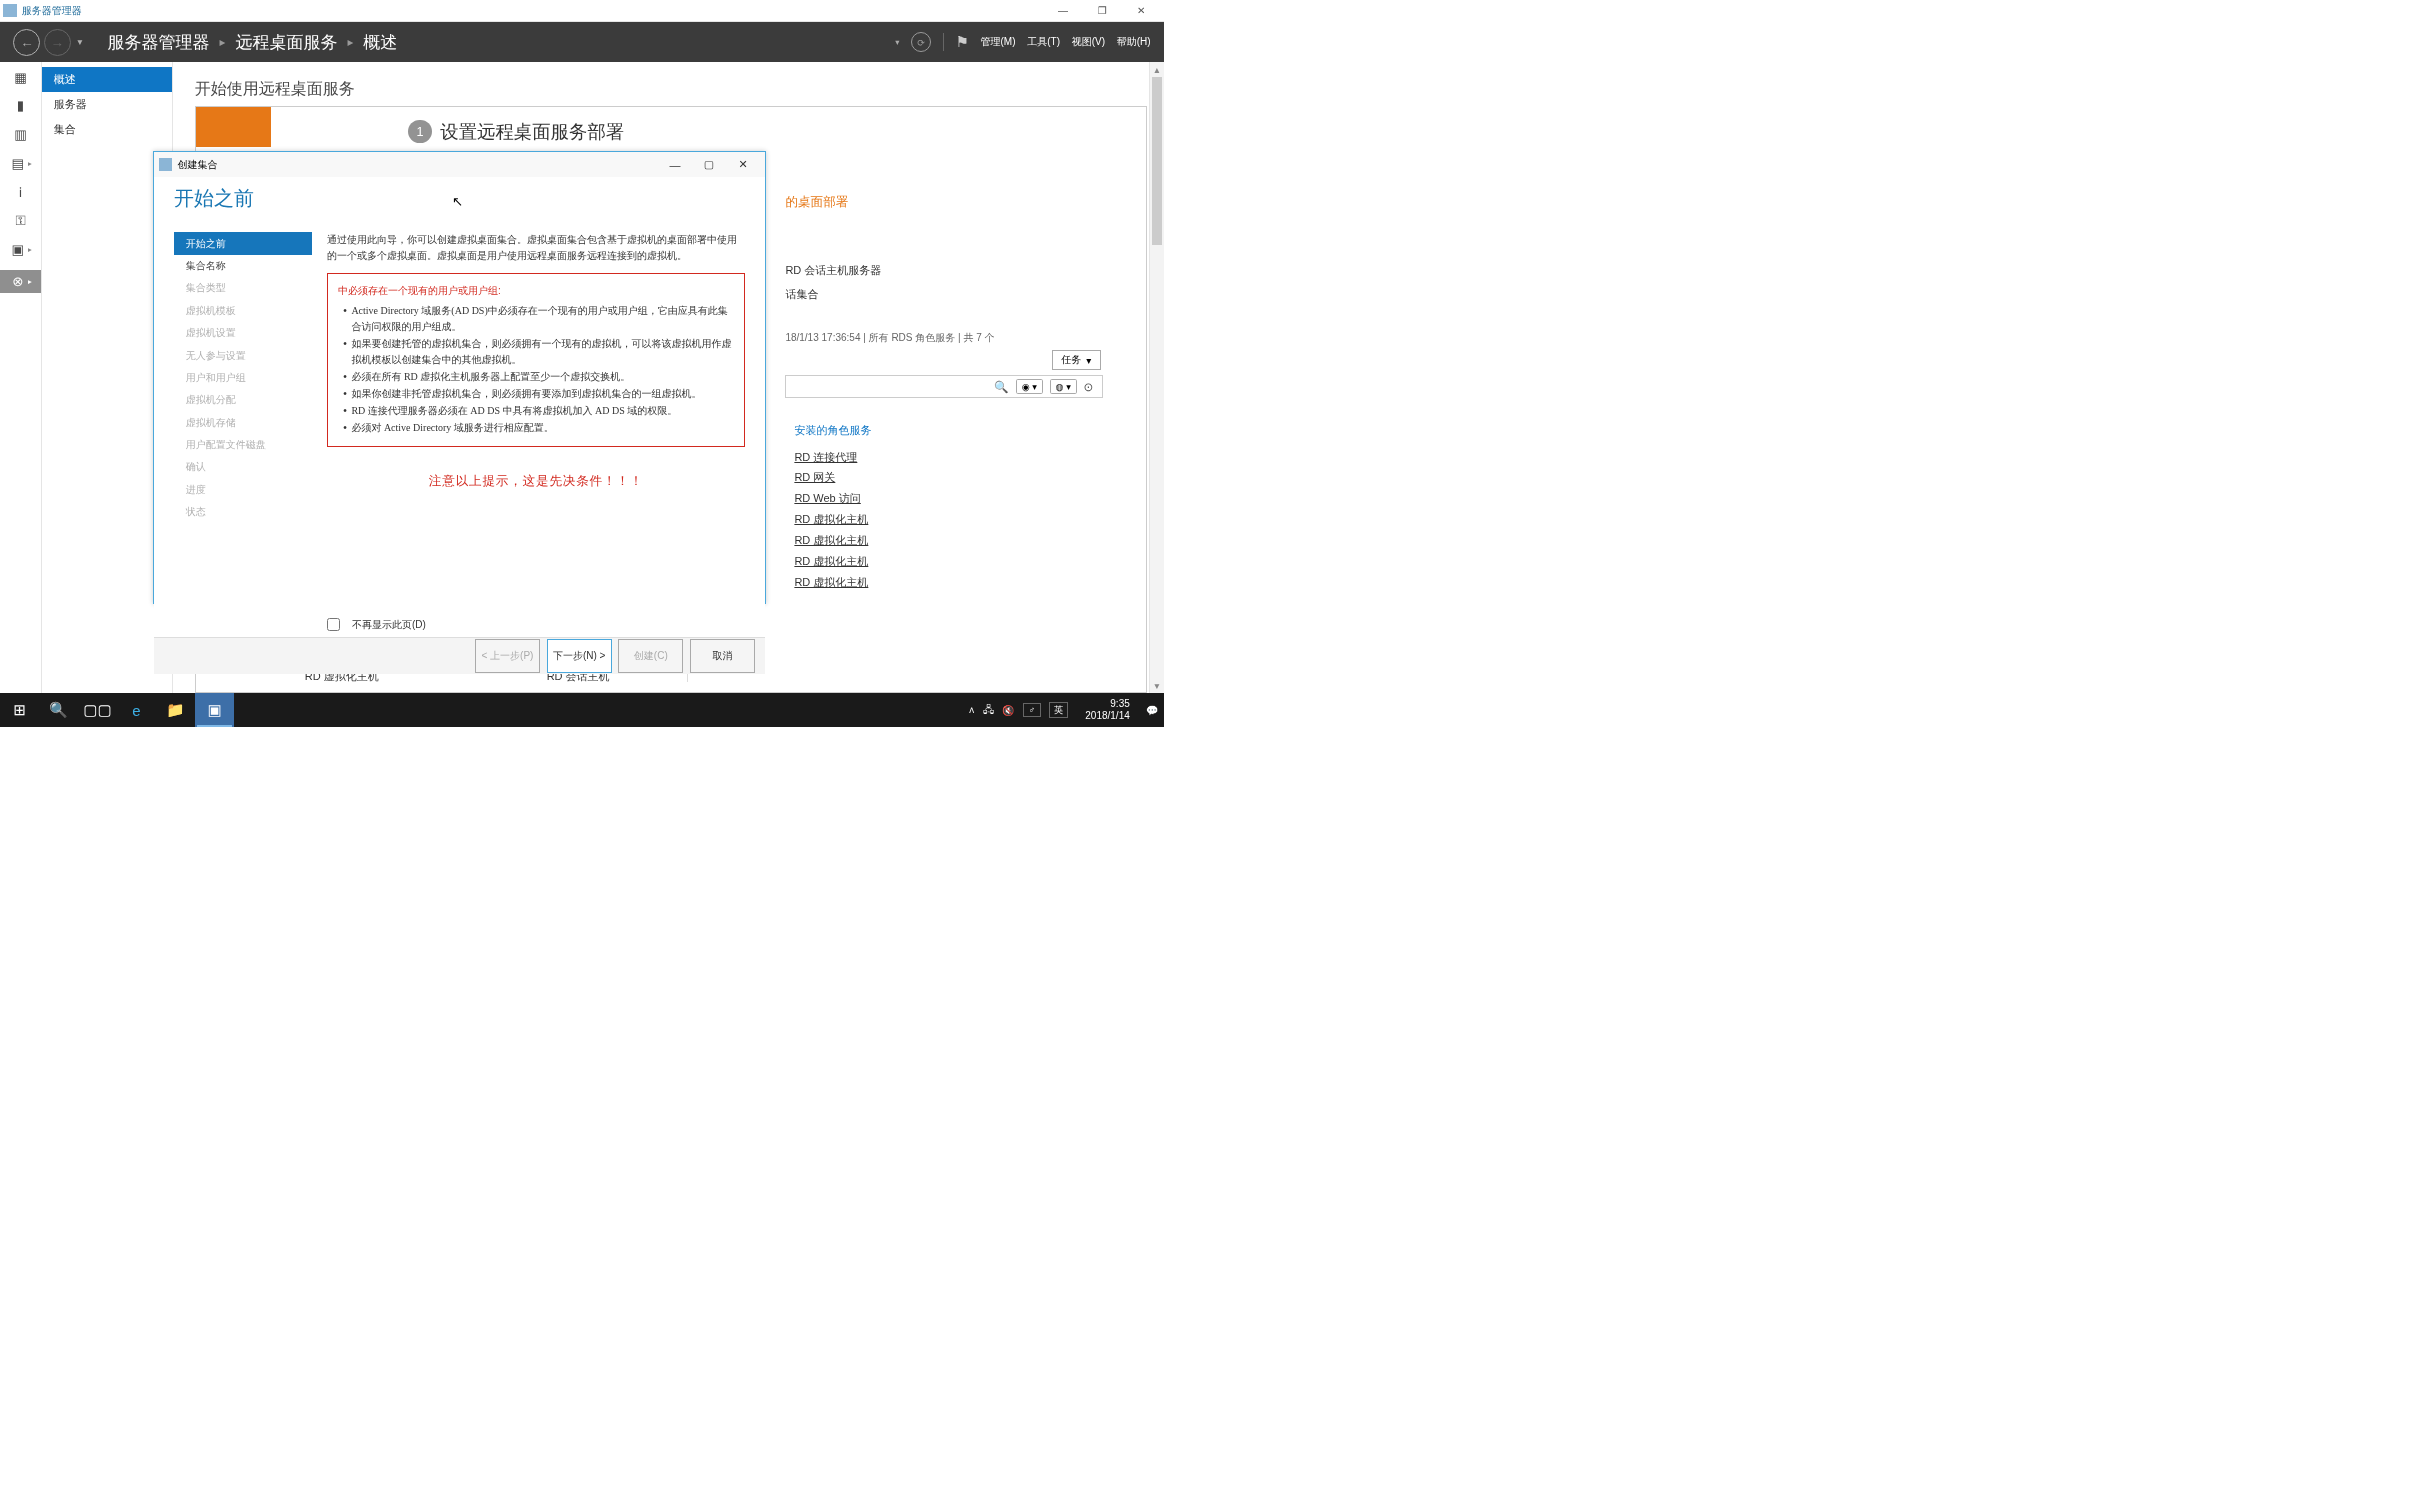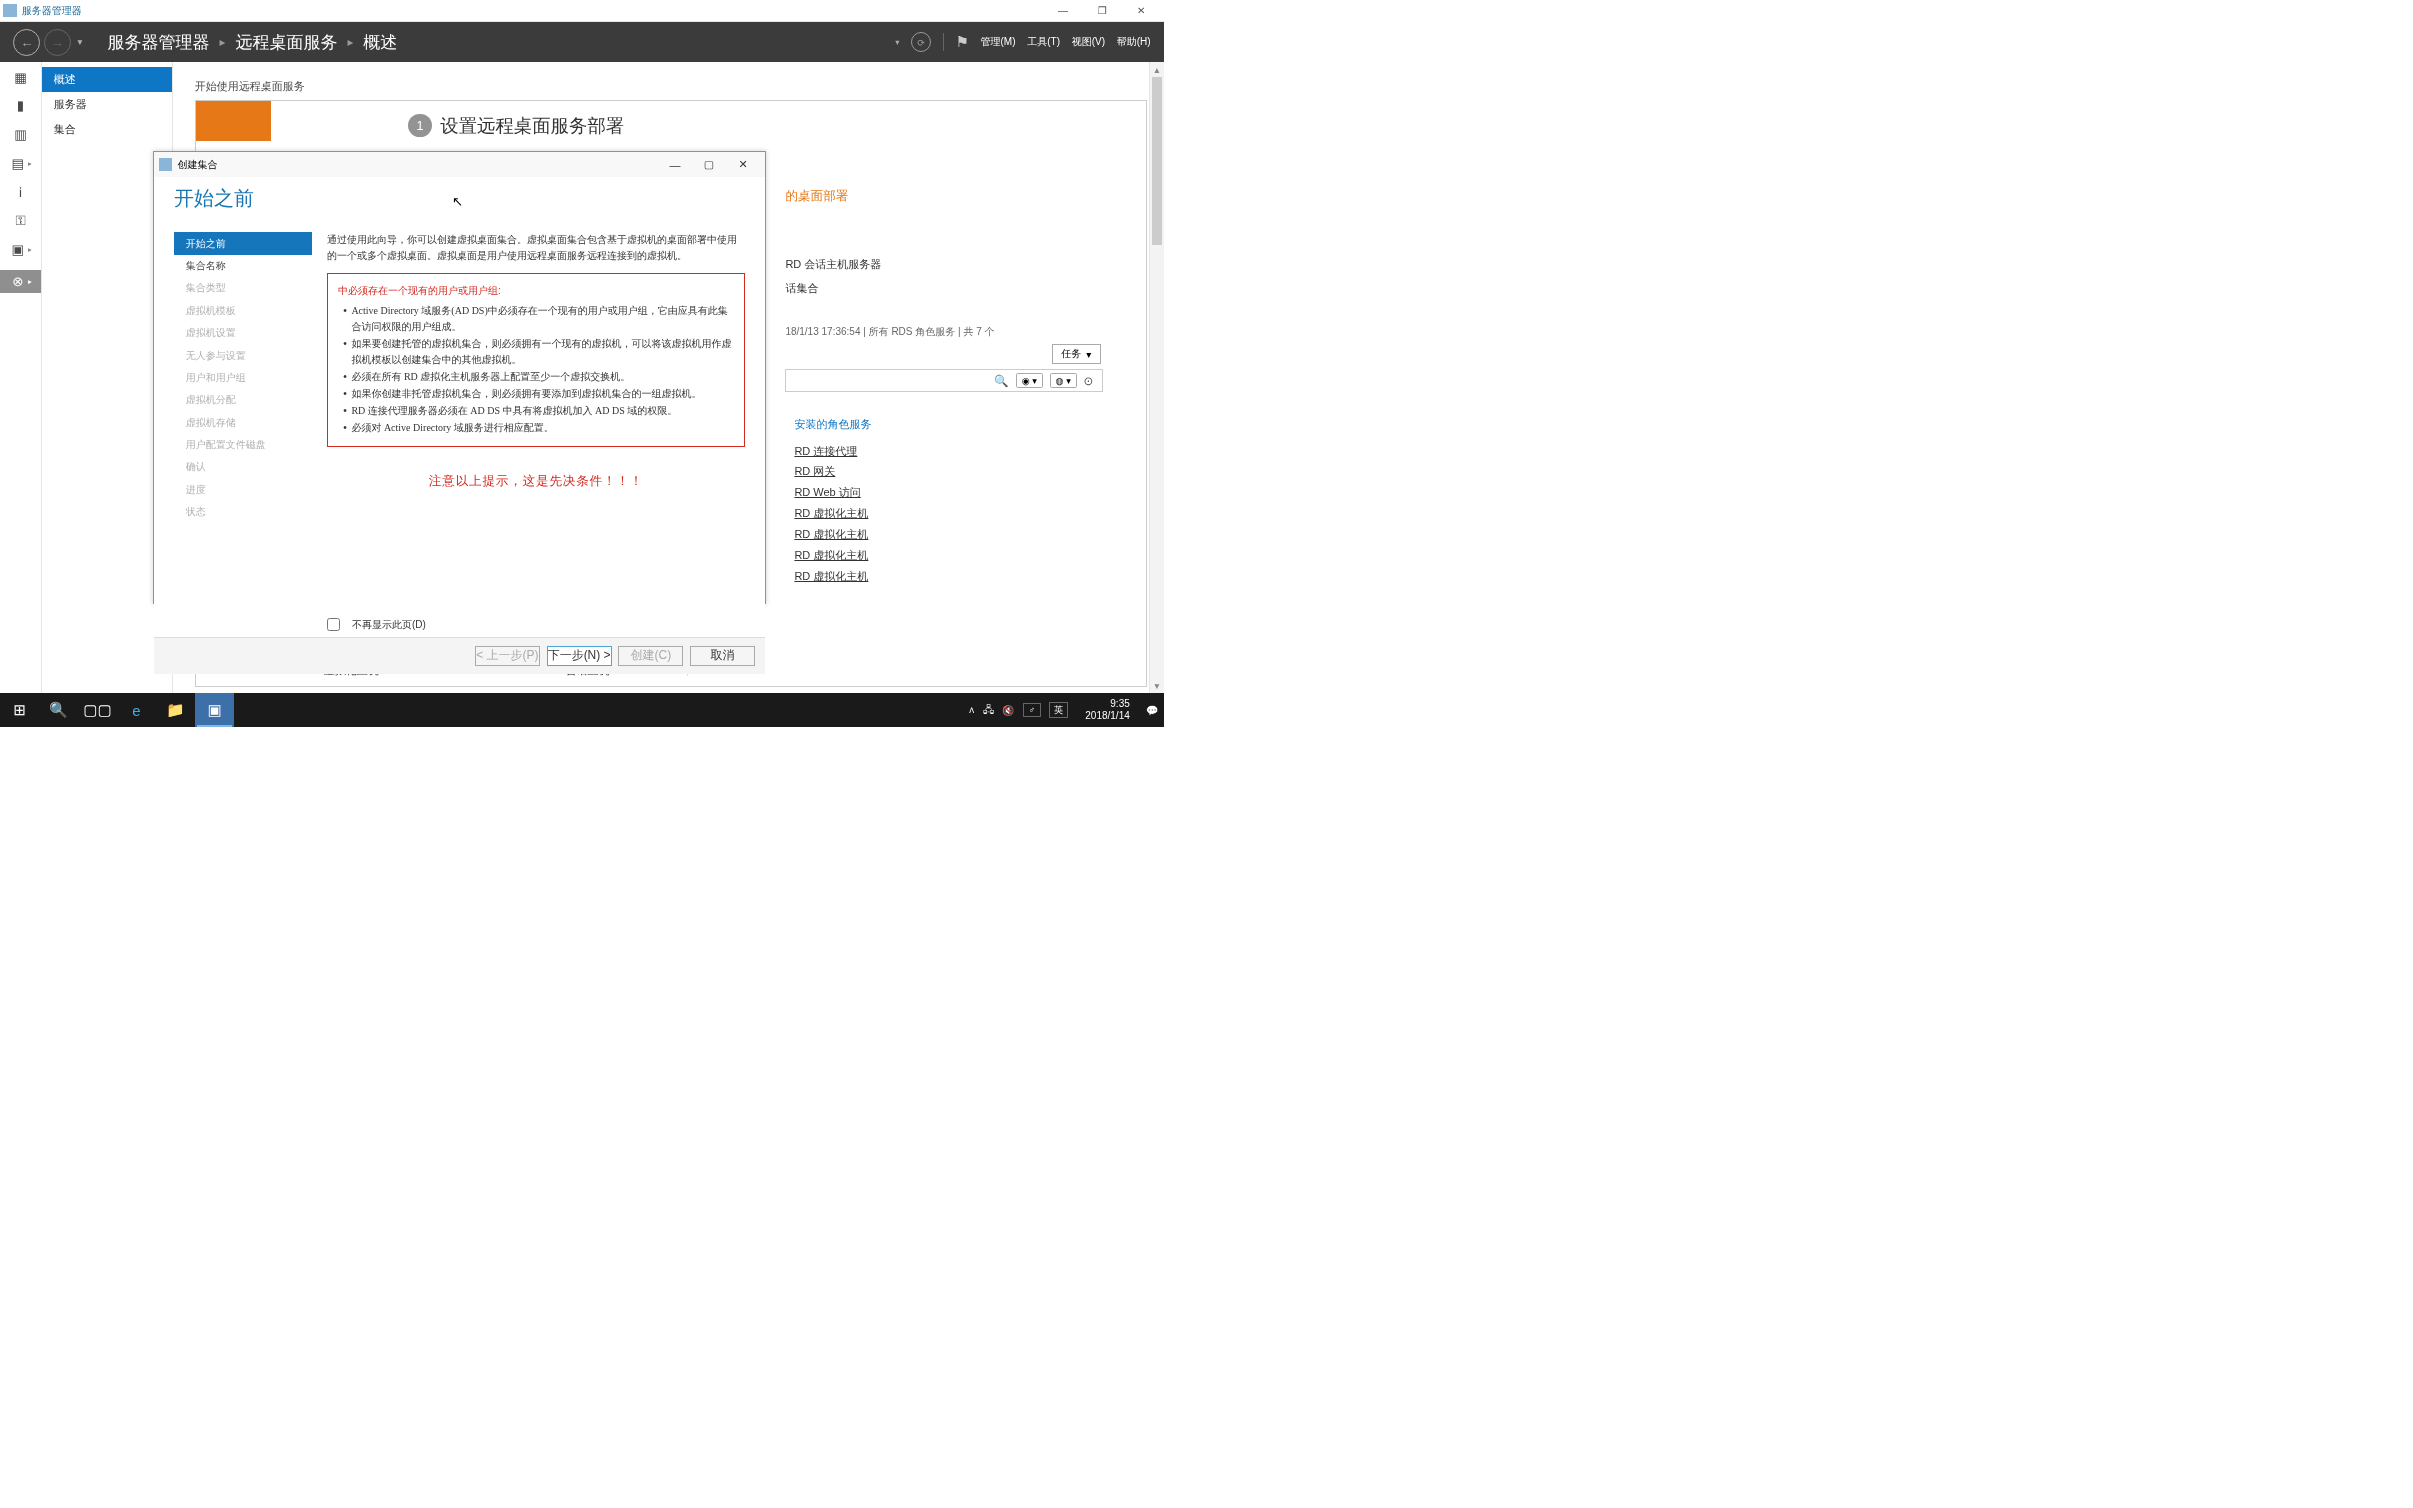--- a/index.html
+++ b/index.html
@@ -33,21 +33,21 @@
 .icon-rail .rail-row.active { background: #8f8f8f; width: 100%; padding: 3.4px 0; justify-content: center; }
 .icon-rail .rail-row.active .rail-icn { color: #fff; }
 .icon-rail .rail-row .arw { font-size: 7.5px; color: #888; }
 
 .nav-panel { width: 130px; background: #fff; padding-top: 5px; }
 .nav-panel .nav-item { padding: 5px 11.7px; font-size: 11px; color: #333; cursor: default; }
 .nav-panel .nav-item.selected { background: #0f76c5; color: #fff; }
 
 .content { flex: 1; background: #fff; border-left: 0.8px solid #e5e5e5; position: relative; overflow: hidden; }
 .content-inner { padding: 5px 10px 0 15px; }
-.section-title { color: #4a4a4a; font-size: 11px; margin: 11.7px 0 6.7px 6.7px; }
+.section-title { color: #4a4a4a; font-size: 16px; margin: 11.7px 0 6.7px 6.7px; }
 .panel-box { border: 0.8px solid #ccc; margin: 0 6.7px 10px 6.7px; padding: 11.7px; position: relative; }
 .orange-sq { width: 75px; height: 40px; background: #e67817; position: absolute; left: 0; top: 0; }
 .big-heading { font-size: 18.4px; color: #333; margin-left: 201px; display: flex; align-items: center; gap: 8.4px; }
 .big-heading .circ-num { width: 23.5px; height: 23.5px; border-radius: 50%; background: #939393; color: #fff; display: inline-flex; align-items: center; justify-content: center; font-size: 12.6px; }
 
 .sub-heading-orange { color: #e67817; font-size: 12.6px; margin: 50px 0 8.4px 578px; }
 .bg-list { margin-left: 578px; line-height: 2.2; font-size: 11px; color: #333; margin-top: 47px; }
 .bg-line { color: #666; font-size: 10px; margin: 25px 0 5px 578px; }
 .tasks-row { display: flex; align-items: center; justify-content: flex-end; padding-right: 34px; gap: 6.7px; }
 .tasks-btn { border: 0.8px solid #aaa; padding: 1.7px 8.4px; font-size: 10px; display: inline-flex; align-items: center; gap: 5px; }
@@ -81,21 +81,21 @@
 .wizard-content { flex: 1; padding: 1.7px 0 0 15px; font-size: 10px; line-height: 1.55; }
 .intro-para { color: #333; }
 .req-box { border: 1.7px solid #d2291f; margin-top: 10px; padding: 8.4px 10px; }
 .req-intro { color: #d2291f; margin-bottom: 5px; }
 .req-box ul { list-style: none; padding-left: 5px; }
 .req-box li { position: relative; padding-left: 8.4px; margin-bottom: 1.7px; color: #333; font-family: Liberation Serif, serif; }
 .req-box li::before { content: "•"; position: absolute; left: 0; top: 0; font-size: 11.7px; }
 .red-note { color: #d2291f; text-align: center; font-size: 12.6px; margin-top: 25px; letter-spacing: 0.8px; }
 .chkrow { padding: 0 0 0 173px; font-size: 10px; color: #333; display: flex; align-items: center; gap: 12px; background:#fff; height:23.5px; }
 .modal-footer { height: 37px; border-top: 0.8px solid #ddd; display: flex; align-items: center; justify-content: flex-end; padding: 0 10px; gap: 6.7px; background: #f4f4f4; }
-.modal-footer .btn { min-width: 65px; height: 20px; border: 0.8px solid #aaa; background: #f5f5f5; font-size: 12px; color: #666; display: flex; align-items: center; justify-content: center; }
+.modal-footer .btn { min-width: 65px; height: 34px; border: 0.8px solid #aaa; background: #f5f5f5; font-size: 10px; color: #666; display: flex; align-items: center; justify-content: center; }
 .modal-footer .btn.disabled { color: #aaa; }
 .modal-footer .btn.primary { border: 0.8px solid #4aa8dc; color: #333; background: #fff; }
 
 .cursor { position: absolute; left: 452px; top: 194px; font-size: 13.4px; color: #000; z-index: 20; pointer-events: none; }
 
 
 .taskbar { position: absolute; bottom: 0; left: 0; right: 0; height: 34px; background: #1a1a1a; display: flex; align-items: center; color: #fff; }
 .taskbar .tb-icon { width: 39px; height: 34px; display: flex; align-items: center; justify-content: center; font-size: 15px; }
 .taskbar .tb-icon.active { background: #3d6fa8; position: relative; }
 .taskbar .tb-icon.active::after { content: ""; position: absolute; bottom: 0; left: 1.7px; right: 1.7px; height: 1.7px; background: #7fb8e6; }

